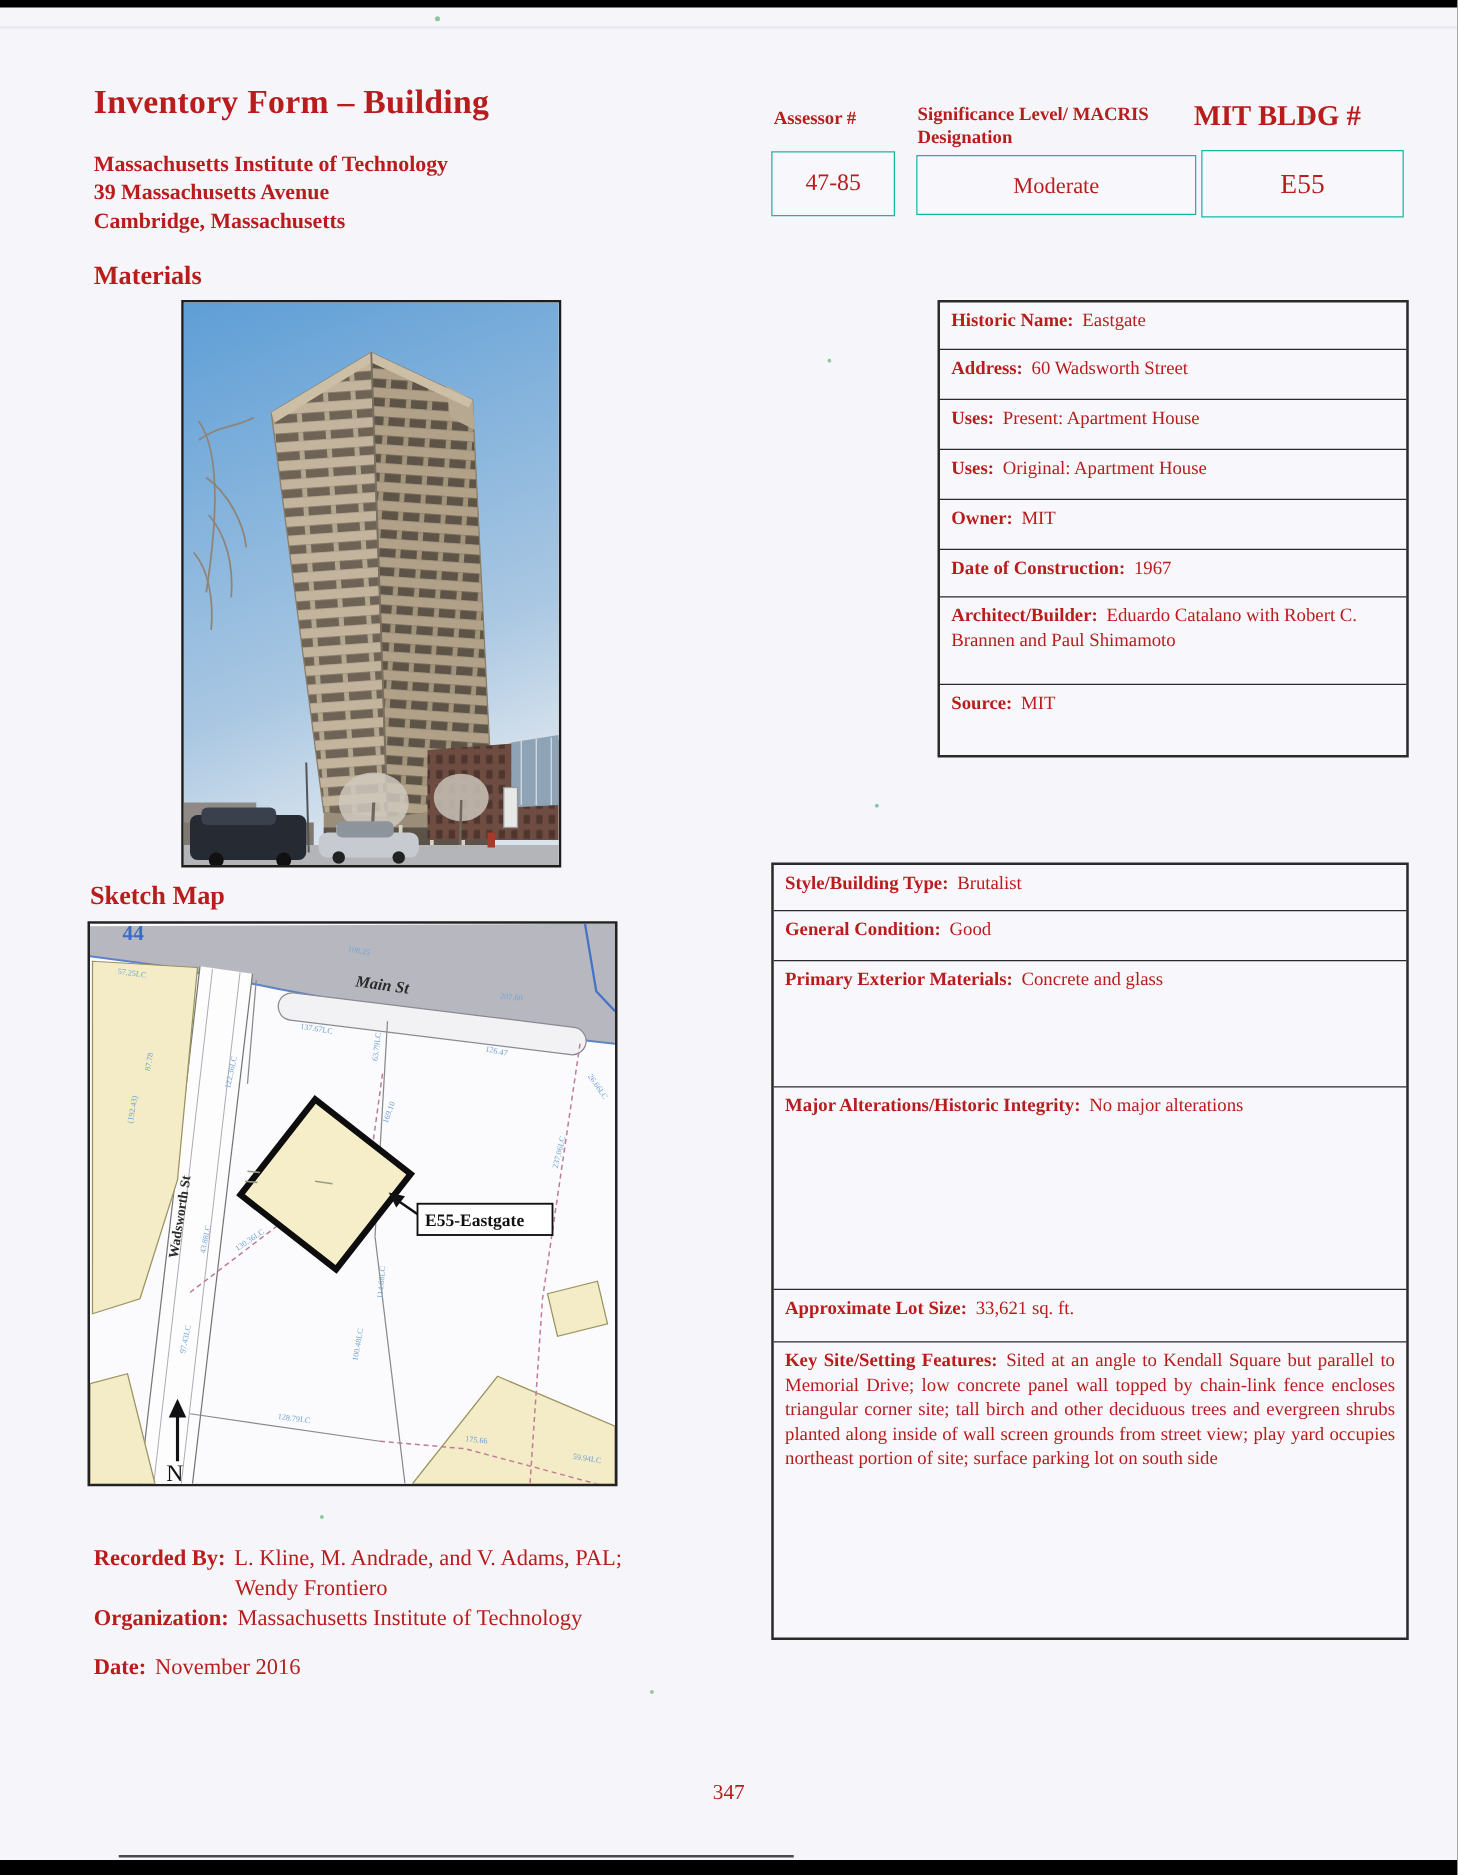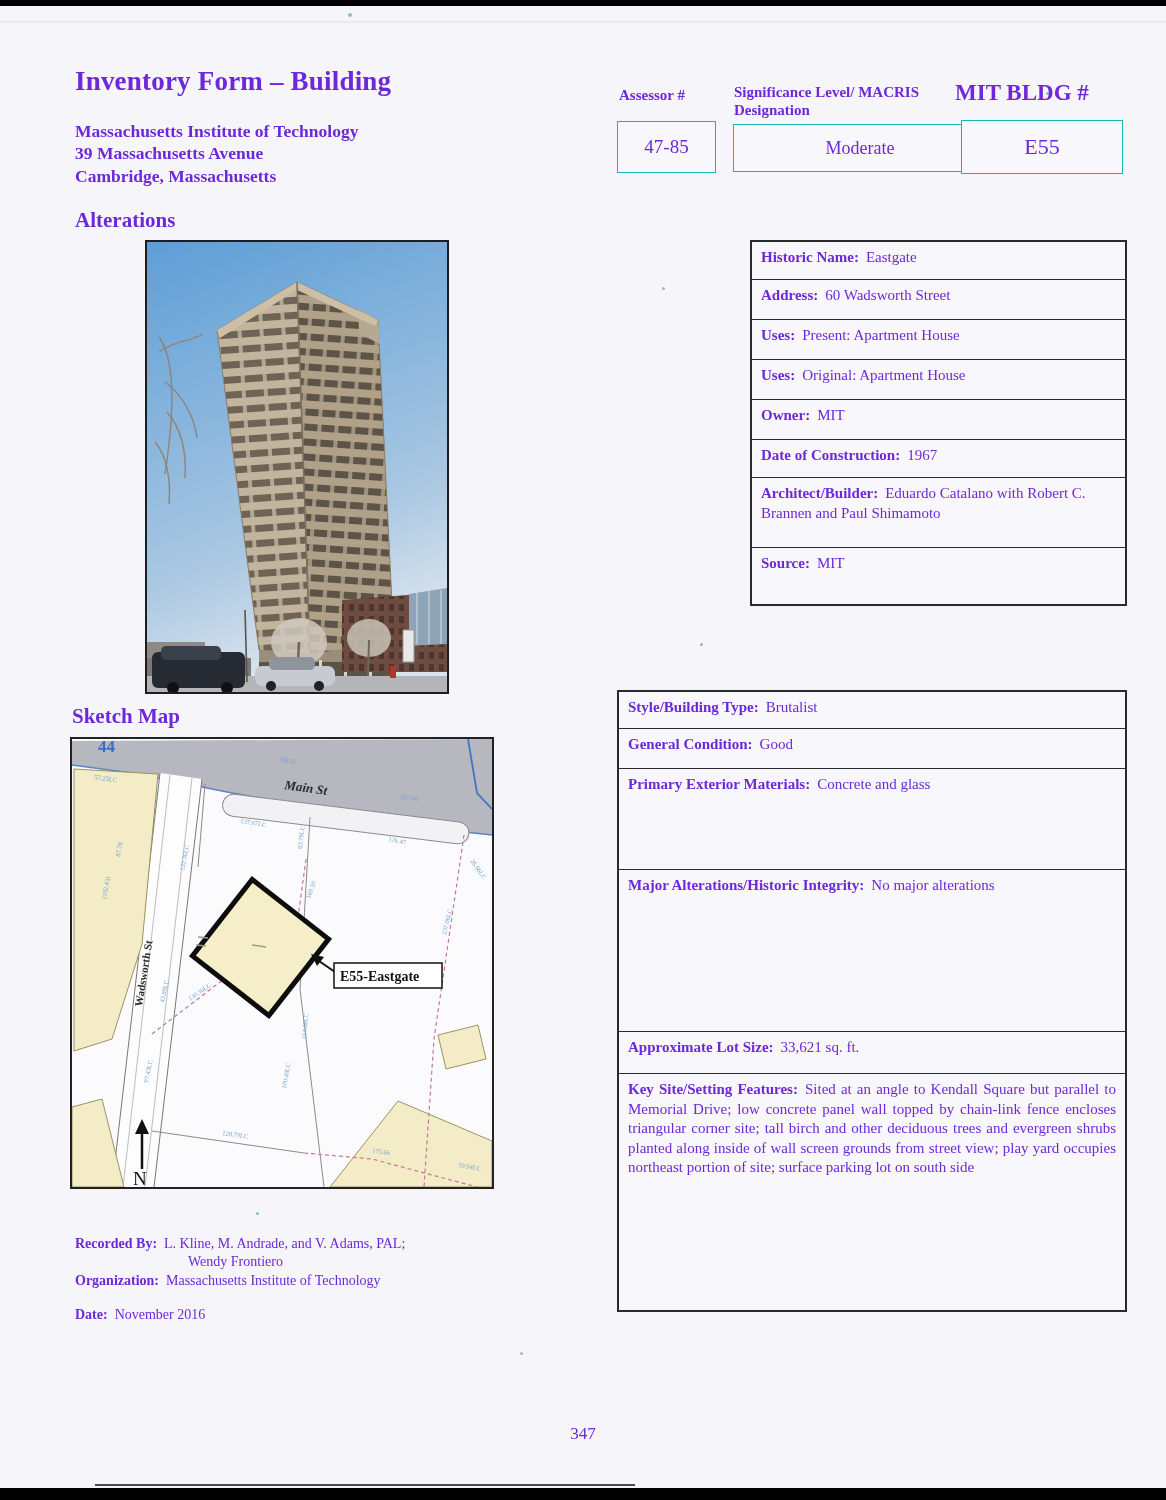--- a/index.html
+++ b/index.html
@@ -1,17 +1,17 @@
 <!DOCTYPE html>
 <html><head>
 <meta charset="utf-8">
 <style>
   html,body{margin:0;padding:0;background:#6b6b6b;}
   #page{position:relative;width:1166px;height:1500px;background:#f6f6fa;
-        font-family:"Liberation Serif",serif;color:#6d28d9;overflow:hidden;}
+        font-family:"Liberation Serif",serif;color:#b91c1c;overflow:hidden;}
   .abs{position:absolute;}
   .bar{position:absolute;left:0;width:100%;background:#000;}
   .scanline{position:absolute;left:0;width:100%;height:2px;background:#e9e9f1;}
   .sp{position:absolute;border-radius:50%;opacity:.55;}
 
   .title{font-size:27px;font-weight:bold;letter-spacing:.2px;}
   .orglines div{font-size:17.5px;font-weight:bold;line-height:1.28;}
   .heading{font-size:21px;font-weight:bold;}
 
   .fieldlabel{font-size:15px;font-weight:bold;line-height:1.2;}
@@ -23,21 +23,21 @@
   .tbl .row{border-bottom:1.5px solid #2a2a2a;box-sizing:border-box;
             padding:6px 9px 4px 9px;font-size:15px;line-height:1.3;}
   .tbl .row:last-child{border-bottom:none;}
   .lb{font-weight:bold;margin-right:7px;}
   .row.just{text-align:justify;}
 
   .photoframe{border:2px solid #1d1d1d;background:#fff;}
   .photoframe svg,.mapframe svg{display:block;}
   .mapframe{border:2px solid #222;background:#fbfbfd;}
 
-  .foot{font-size:14px;line-height:1.32;}
+  .foot{font-size:18px;line-height:1.32;}
   .foot .ind{padding-left:113px;}
   .foot .daterow{margin-top:16px;}
   .pagenum{width:100%;text-align:center;font-size:17px;}
   text{font-family:"Liberation Serif",serif;}
   .dim{font-size:6.5px;fill:#74a3d4;}
 </style>
 </head>
 <body>
 
 <div id="page">
@@ -59,26 +59,26 @@
   <div class="abs orglines" style="left:75px;top:120px;">
     <div>Massachusetts Institute of Technology</div>
     <div>39 Massachusetts Avenue</div>
     <div>Cambridge, Massachusetts</div>
   </div>
 
   <div class="abs fieldlabel" style="left:619px;top:86px;">Assessor #</div>
   <div class="abs vbox" style="left:617px;top:121px;width:97px;height:50px;font-size:19px;">47-85</div>
 
   <div class="abs fieldlabel" style="left:734px;top:83px;width:210px;">Significance Level/ MACRIS Designation</div>
-  <div class="abs vbox" style="left:733px;top:124px;width:222px;height:46px;font-size:18px;padding-left:15px;">Moderate</div>
+  <div class="abs vbox" style="left:733px;top:124px;width:222px;height:46px;font-size:18px;">Moderate</div>
 
   <div class="abs biglabel" style="left:955px;top:80px;">MIT BLDG #</div>
   <div class="abs vbox" style="left:961px;top:120px;width:160px;height:52px;font-size:22px;">E55</div>
 
-  <div class="abs heading" style="left:75px;top:208px;">Alterations</div>
+  <div class="abs heading" style="left:75px;top:208px;">Materials</div>
 
   <div class="abs photoframe" style="left:145px;top:240px;width:300px;height:450px;">
     <svg width="300" height="450" viewBox="0 0 300 450">
       <defs>
         <linearGradient id="sky" x1="0" y1="0" x2="0.25" y2="1">
           <stop offset="0" stop-color="#5e9ed6"></stop>
           <stop offset="0.72" stop-color="#a9c7e2"></stop>
           <stop offset="1" stop-color="#dae4ed"></stop>
         </linearGradient>
         <pattern id="faceL" width="22" height="15" patternUnits="userSpaceOnUse" patternTransform="rotate(-4)">

